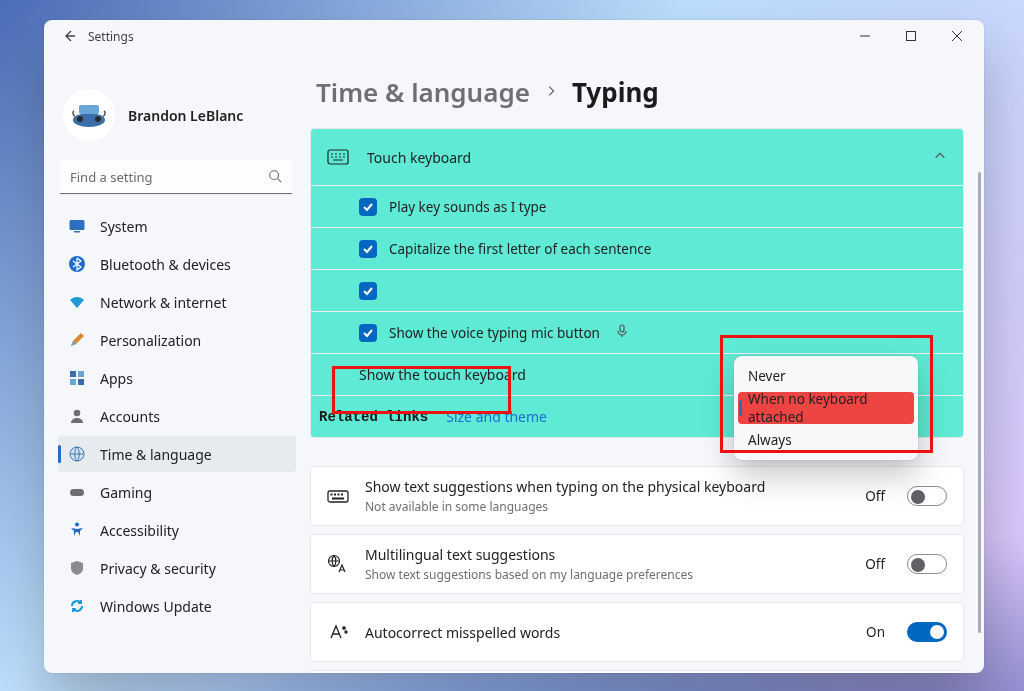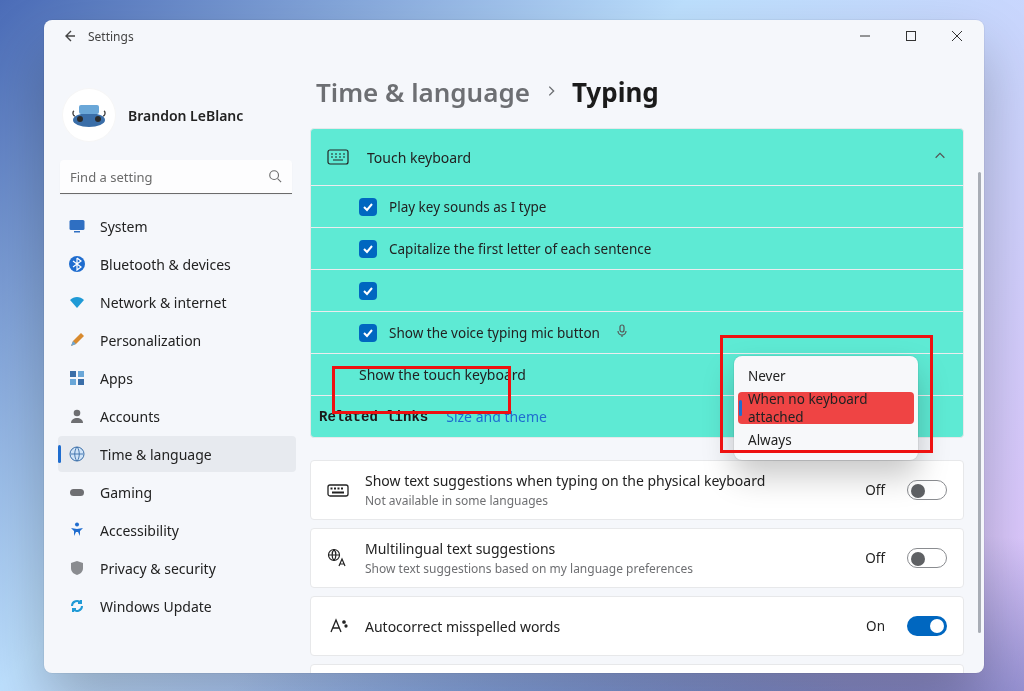--- a/index.html
+++ b/index.html
@@ -380,21 +380,21 @@
             <div class="sub-row show-tk">
               <span>Show the touch keyboard</span>
             </div>
             <div class="related-row">
               <span class="related-label">Related links</span>
               <span class="related-link">Size and theme</span>
             </div>
           </div>
         </div>
 
-        <div class="setting-row" style="margin-top:22px">
+        <div class="setting-row" style="margin-top:28px">
           <span class="sr-icon">
             <svg width="22" height="16" viewBox="0 0 22 16" fill="currentColor">
                 <rect x="1" y="3" width="20" height="11" rx="2" fill="none" stroke="currentColor" stroke-width="1.3"></rect>
                 <rect x="3.5" y="5.5" width="2" height="2"></rect>
                 <rect x="7" y="5.5" width="2" height="2"></rect>
                 <rect x="10.5" y="5.5" width="2" height="2"></rect>
                 <rect x="14" y="5.5" width="2" height="2"></rect>
                 <rect x="5" y="9.5" width="12" height="2"></rect>
               </svg>
           </span>

